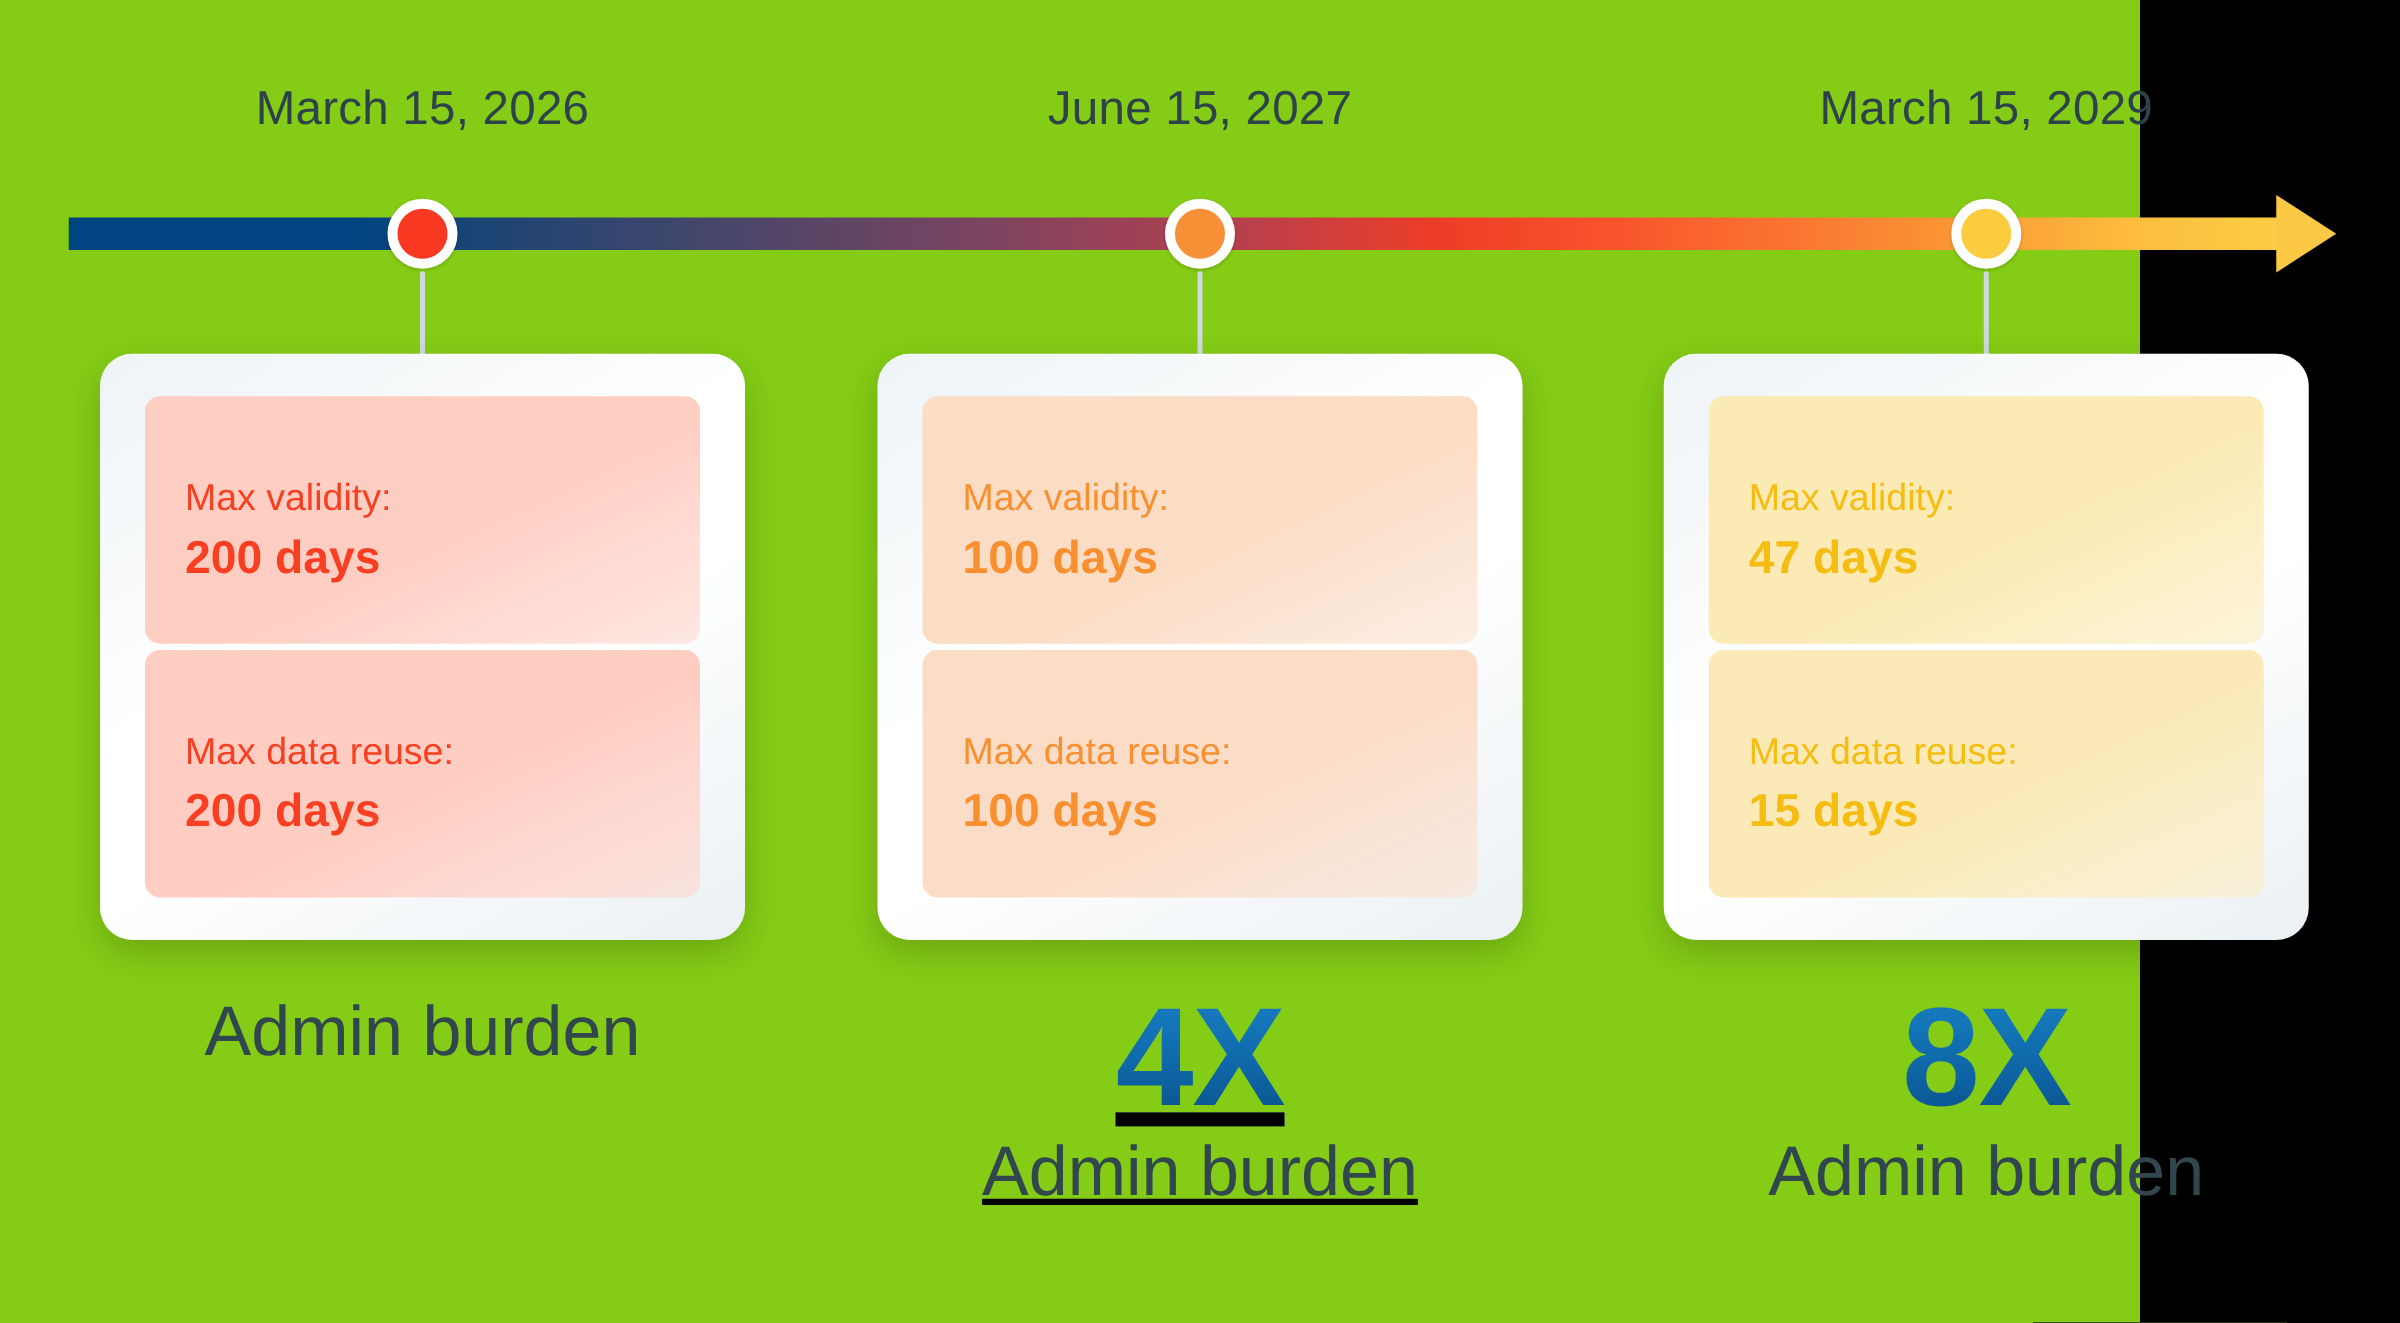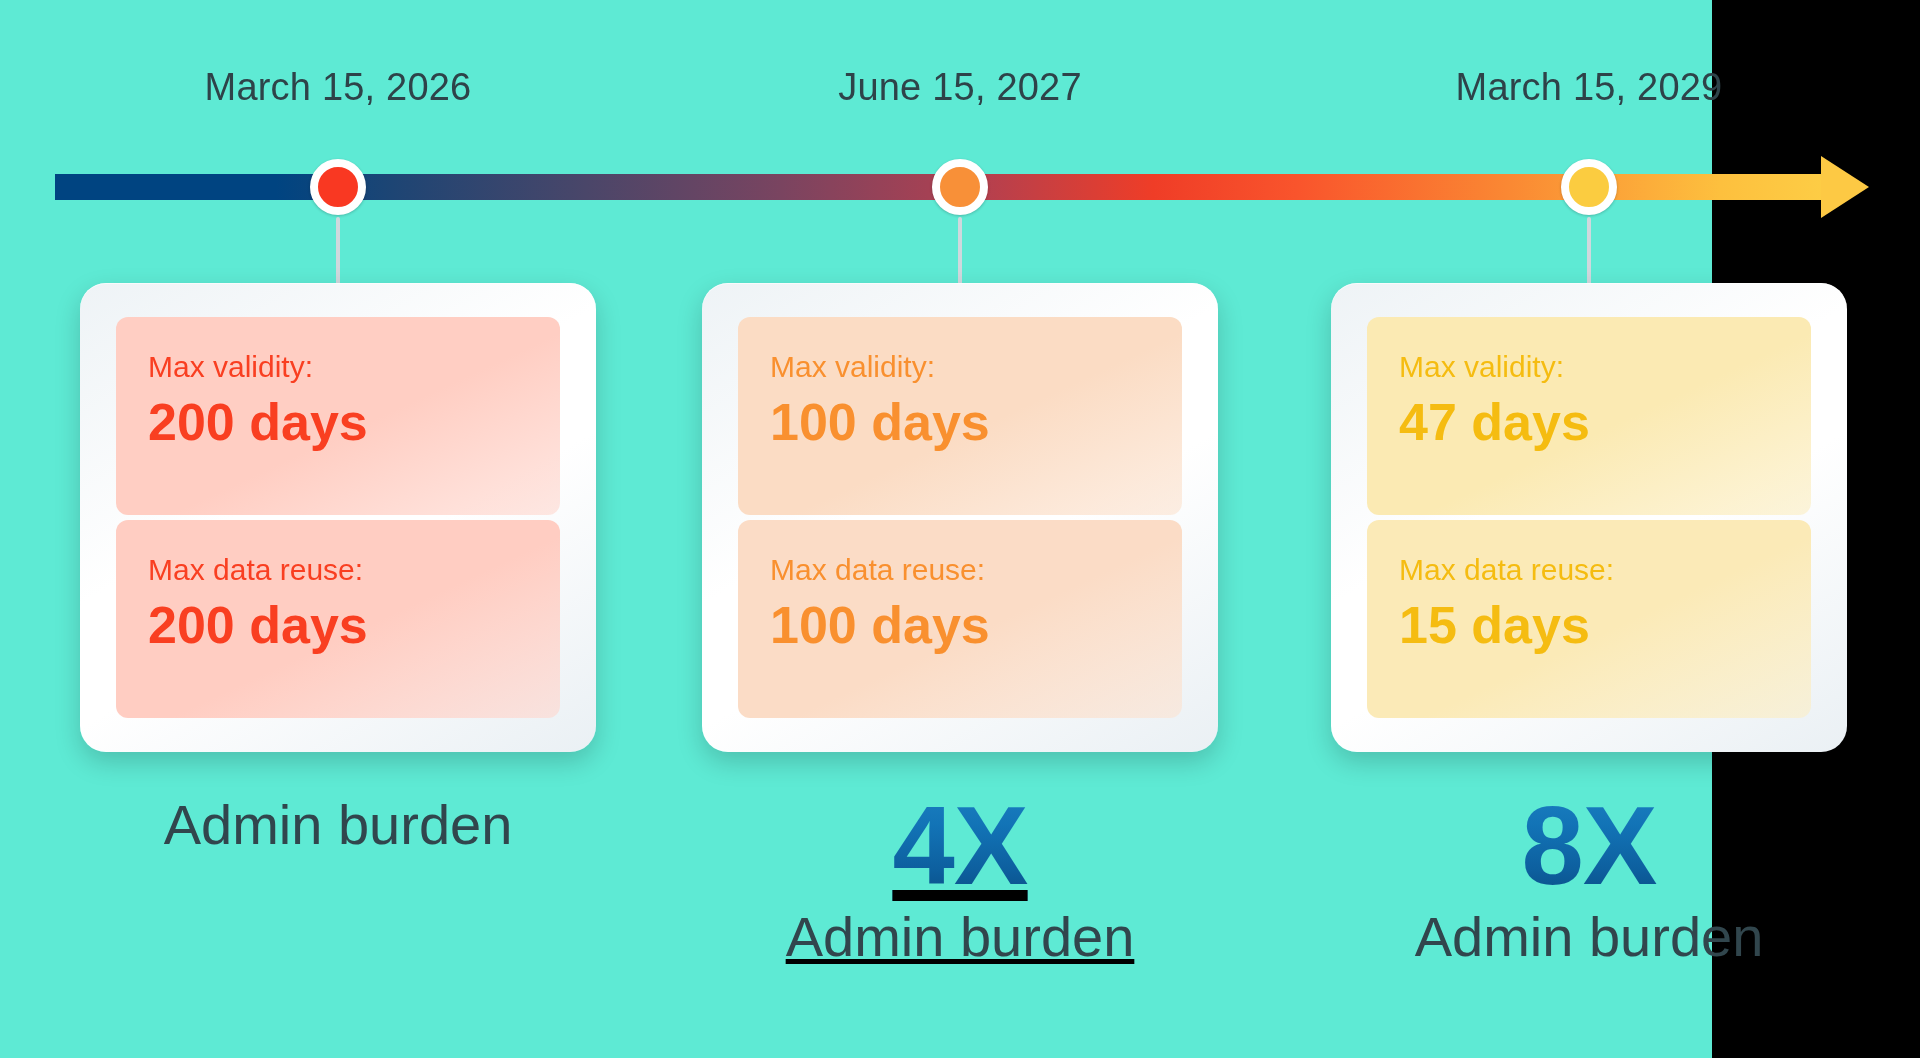--- a/index.html
+++ b/index.html
@@ -12,21 +12,21 @@
     height: 1058px;
     overflow: hidden;
     font-family: "Liberation Sans", sans-serif;
     -webkit-font-smoothing: antialiased;
   }
 
   #stage {
     position: relative;
     width: 1712px;
     height: 1058px;
-    background: #5eead4;
+    background: #84cc16;
   }
 
   
   .axis-wrap {
     position: absolute;
     left: 0;
     top: 0;
     width: 1920px;
     height: 260px;
   }
@@ -121,23 +121,24 @@
     box-sizing: border-box;
     padding: 34px 32px 0 32px;
     overflow: hidden;
   }
   .panel-label {
     font-size: 30px;
     font-weight: 400;
     line-height: 1.05;
     margin-bottom: 12px;
     white-space: nowrap;
+    margin-top: 32px;
   }
   .panel-value {
-    font-size: 52px;
+    font-size: 37px;
     font-weight: 700;
     line-height: 1.05;
     white-space: nowrap;
   }
 
   
   .footer {
     position: absolute;
     top: 790px;
     width: 516px;

